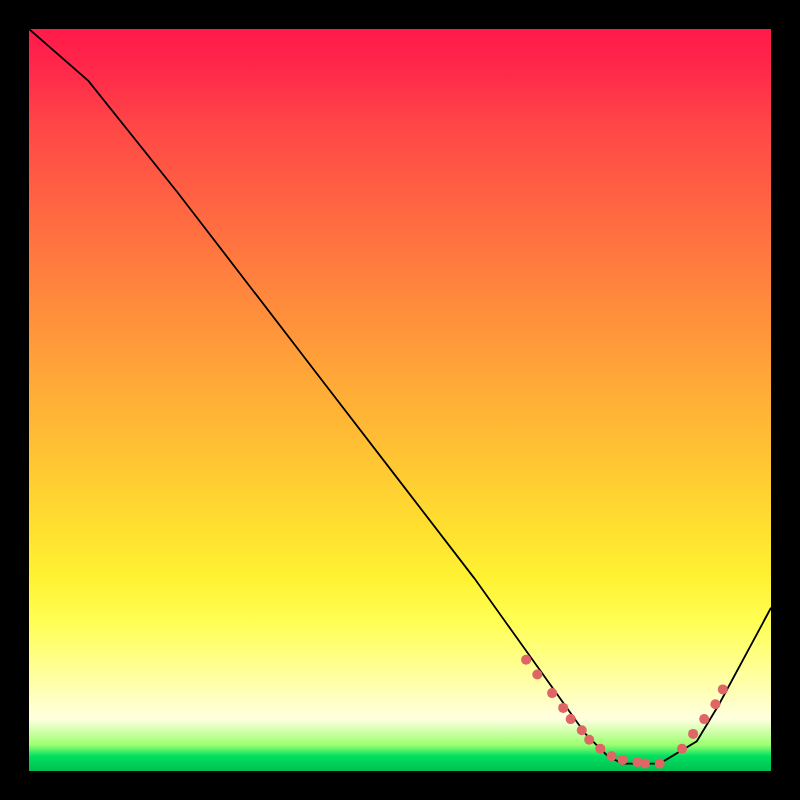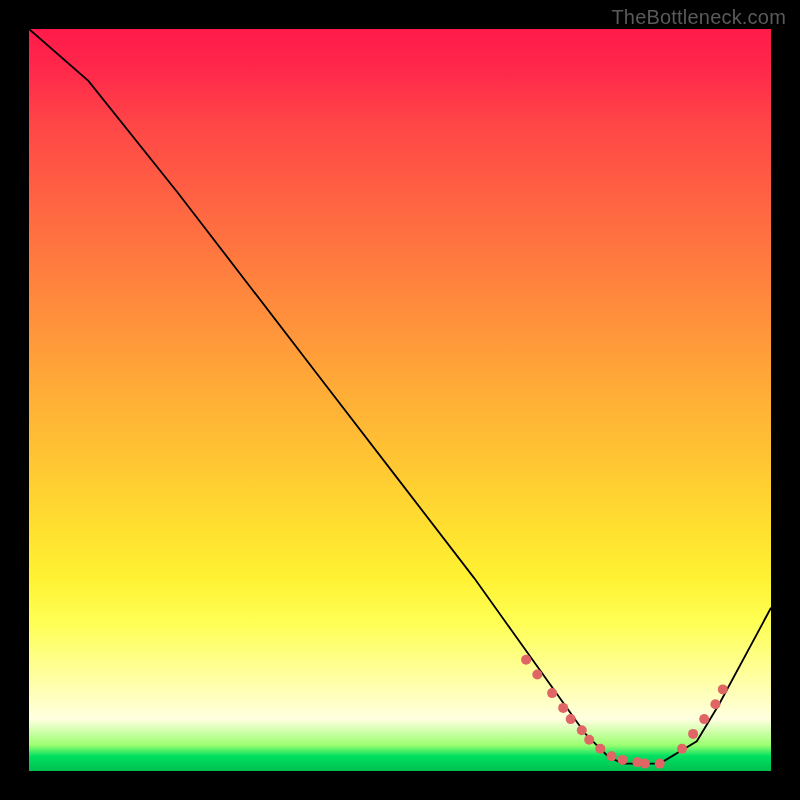--- a/index.html
+++ b/index.html
@@ -66,21 +66,20 @@
   }
   .dot {
     fill: #e06666;
     stroke: none;
   }
 </style>
 </head>
 <body>
 
 <div class="container">
-  <div class="watermark">TheBottleneck.com</div>
   <div class="plot">
     <svg class="lines" viewBox="0 0 742 742" preserveAspectRatio="none">
       <path id="curvePath" class="curve" d="M0.0 0.0 L59.4 51.9 L148.4 163.2 L222.6 259.7 L296.8 356.2 L371.0 452.6 L445.2 549.1 L482.3 601.0 L519.4 653.0 L556.5 704.9 L578.8 727.2 L593.6 734.6 L630.7 734.6 L667.8 712.3 L690.1 675.2 L742.0 578.8 "></path>
       <g id="dots">
           <circle cx="497.1" cy="630.7" r="5" class="dot"></circle>
           <circle cx="508.3" cy="645.5" r="5" class="dot"></circle>
           <circle cx="523.1" cy="664.1" r="5" class="dot"></circle>
           <circle cx="534.2" cy="678.9" r="5" class="dot"></circle>
           <circle cx="541.7" cy="690.1" r="5" class="dot"></circle>
           <circle cx="552.8" cy="701.2" r="5" class="dot"></circle>

